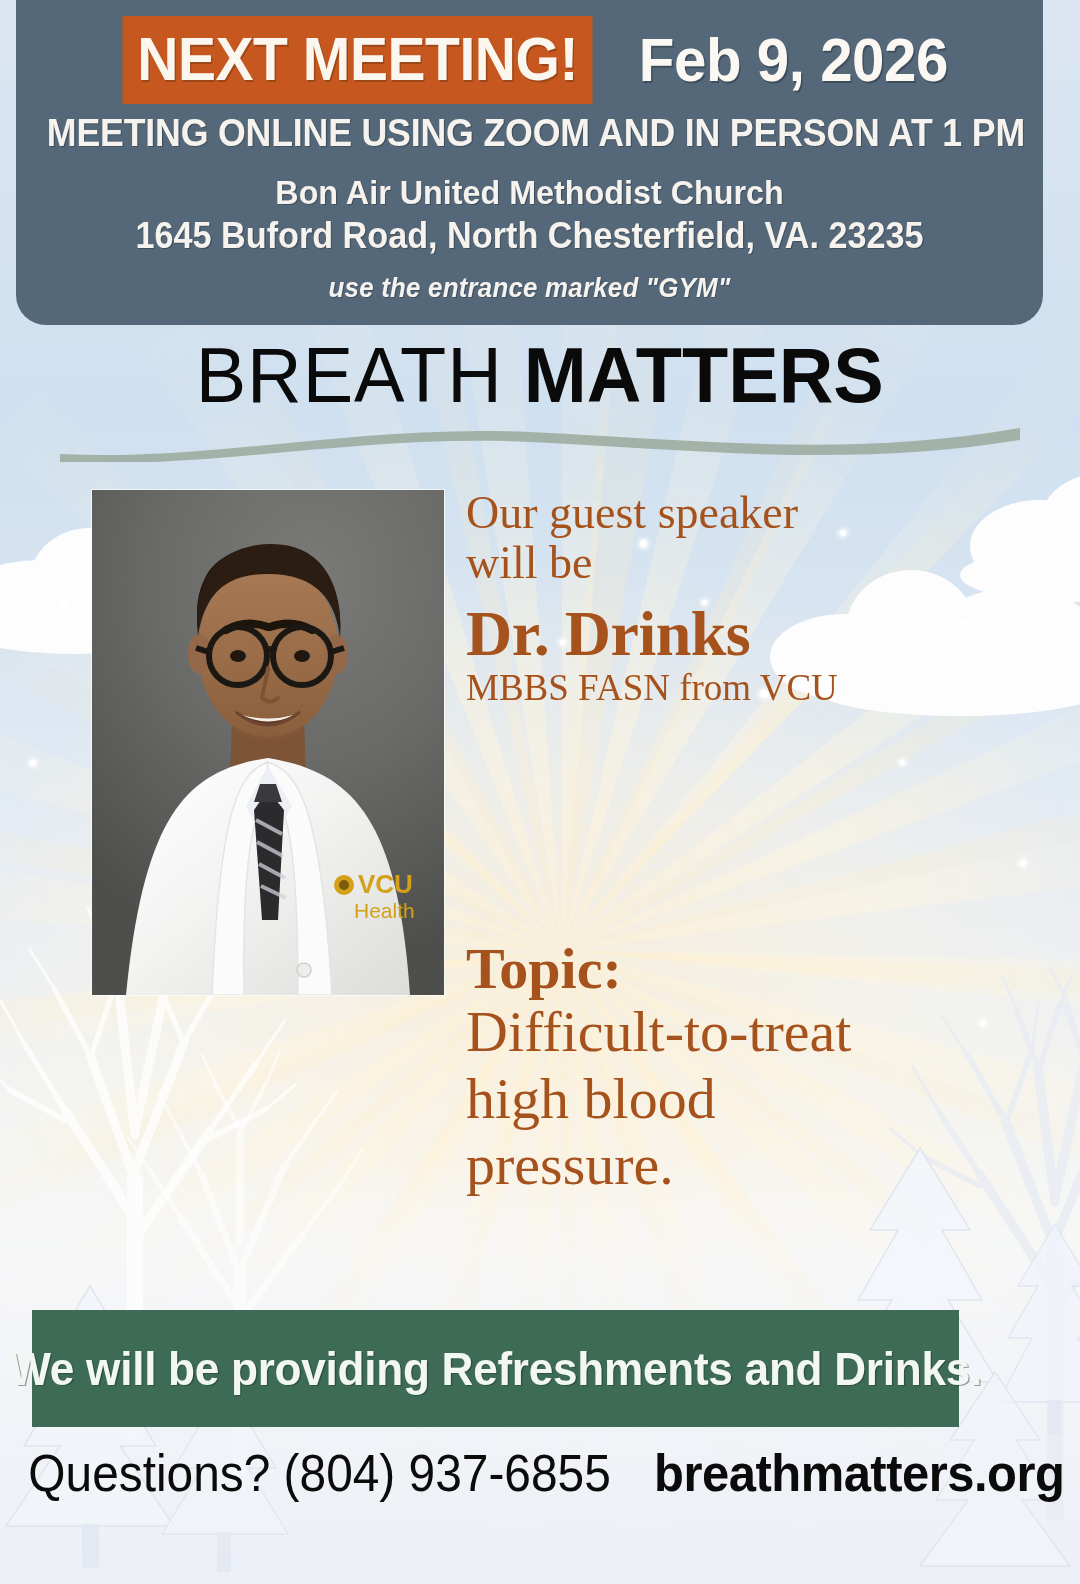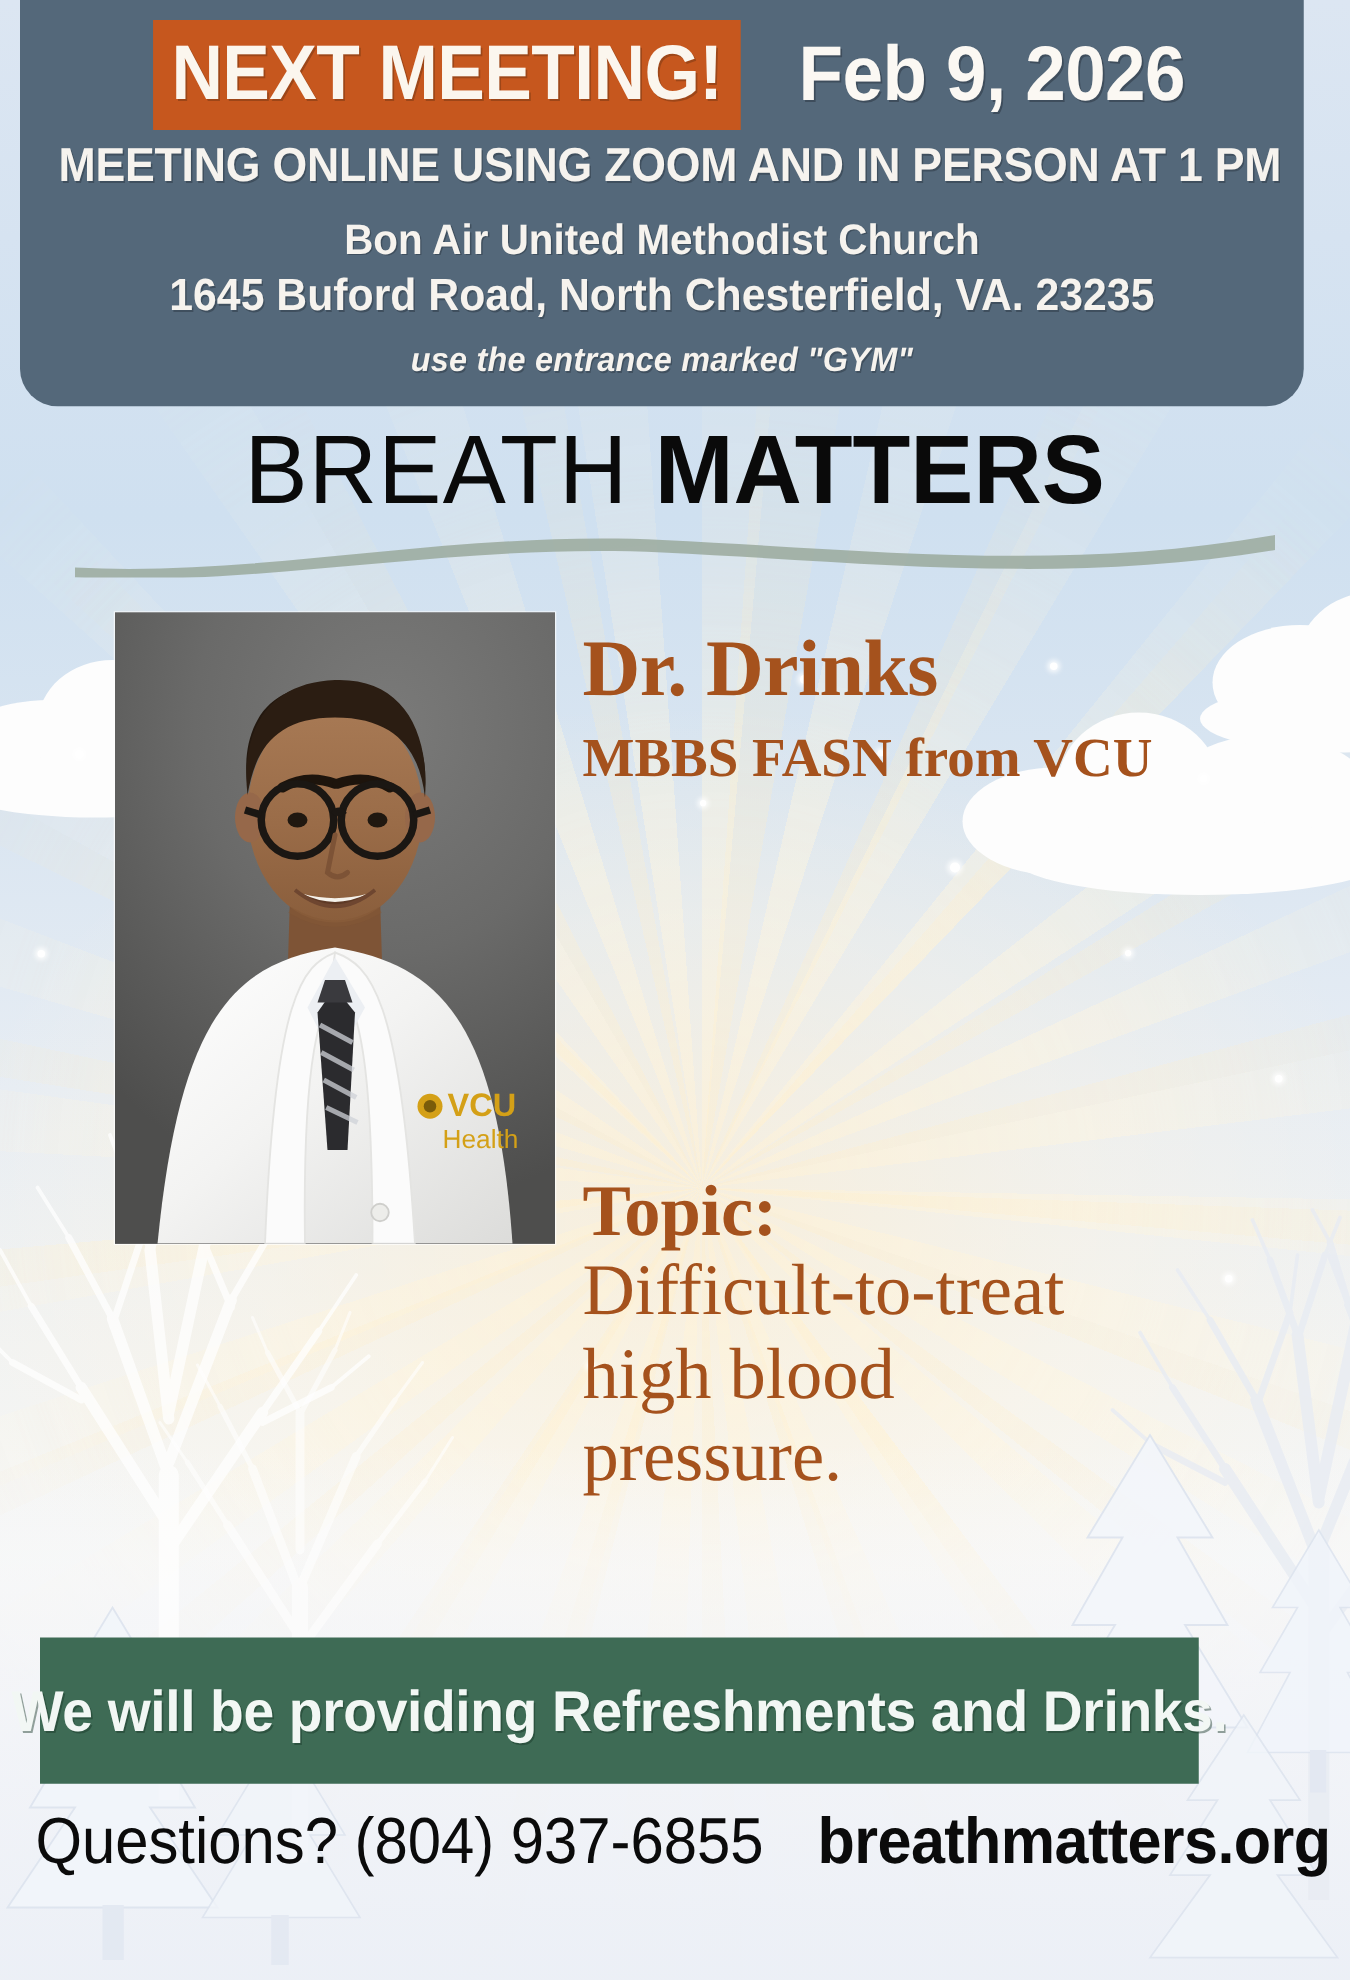--- a/index.html
+++ b/index.html
@@ -218,24 +218,23 @@
     font-weight: 400;
   }
   .speaker-name {
     font-size: 64px;
     font-weight: bold;
     line-height: 1.08;
     margin-top: 12px;
     letter-spacing: -0.5px;
   }
   .speaker-creds {
-    font-size: 44px;
-    font-weight: 700;
+    font-size: 37px;
+    font-weight: 400;
     line-height: 1.1;
-    margin-top: 14px;
   }
 
   .topic-block {
     position: absolute;
     left: 466px;
     top: 938px;
     width: 580px;
     color: #a5521d;
     font-family: Liberation Serif, serif;
   }
@@ -492,20 +491,22 @@
         <text x="266" y="403" font-family="Liberation Sans, sans-serif" font-size="26" font-weight="bold" fill="#d4a017">VCU</text>
         <text x="262" y="428" font-family="Liberation Sans, sans-serif" font-size="21" fill="#d4a017">Health</text>
       </g>
 
       <circle cx="212" cy="480" r="7" fill="#ededea" stroke="#cfcfcc" stroke-width="1.5"></circle>
     </svg>
   </div>
 
   <div class="speaker-block">
     <div class="speaker-intro">
+      <div>Our guest speaker</div>
+      <div>will be</div>
     </div>
     <div class="speaker-name">
       <div>Dr. Drinks</div>
     </div>
     <div class="speaker-creds">MBBS FASN from VCU</div>
   </div>
 
   <div class="topic-block">
     <div class="topic-label">Topic:</div>
     <div class="topic-text">

